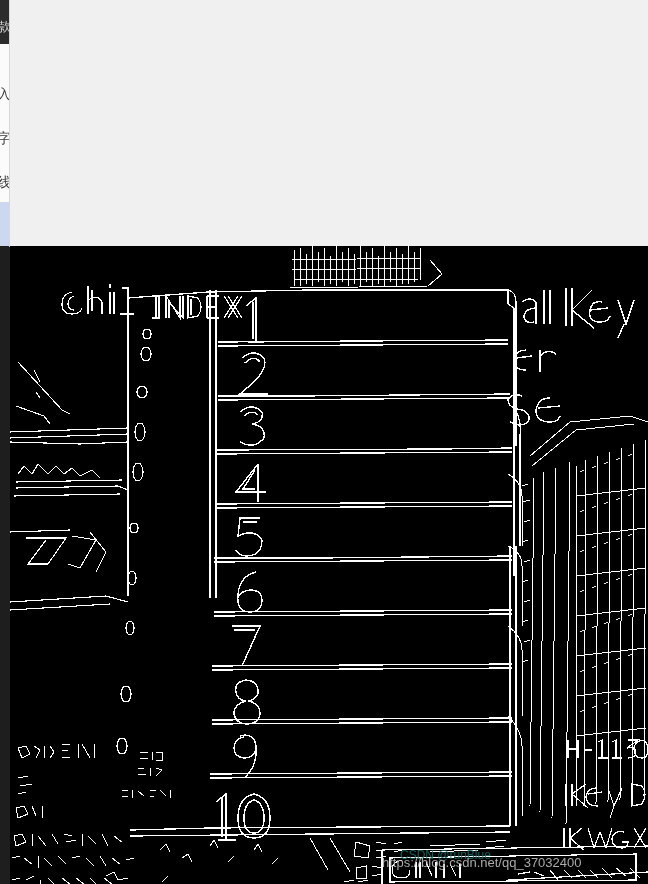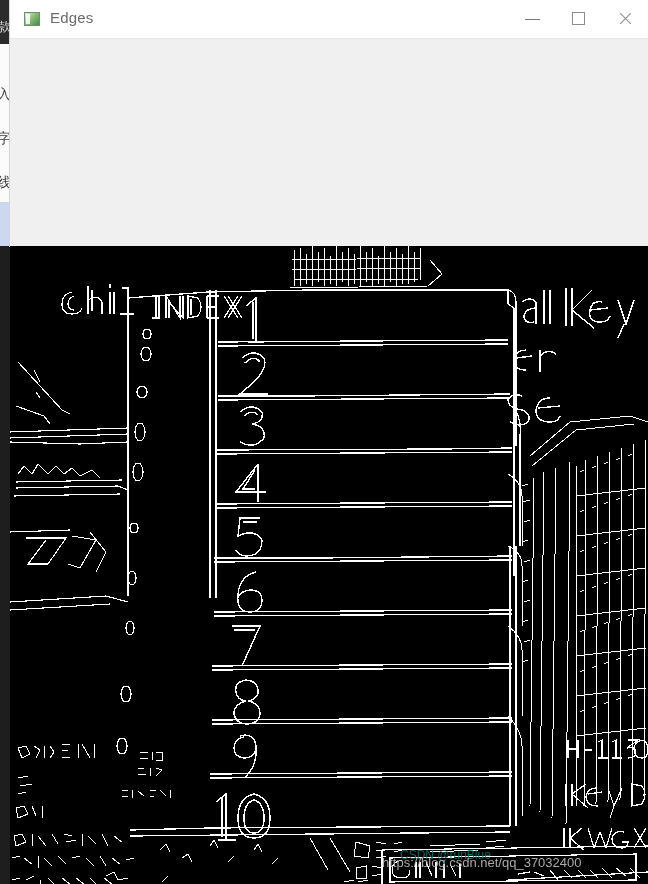--- a/index.html
+++ b/index.html
@@ -265,34 +265,20 @@
     <span class="cjk">线</span>
   </div>
   <div class="bg-left-sel" style="top:202px;height:44px;"></div>
 
   <div class="bg-right-strip">
     <span class="cjk" style="top:170px;">高</span>
   </div>
 
   <div class="win">
 
-    <div class="titlebar">
-      <div class="title-icon"></div>
-      <div class="title-text">Edges</div>
-
-      <div class="win-btn min">
-        <span class="glyph-min"></span>
-      </div>
-      <div class="win-btn max">
-        <span class="glyph-max"></span>
-      </div>
-      <div class="win-btn close">
-        <span class="glyph-close"></span>
-      </div>
-    </div>
 
     <div class="panel">
 
 
 
 
     </div>
   </div>
 
   <div class="edge-img">

